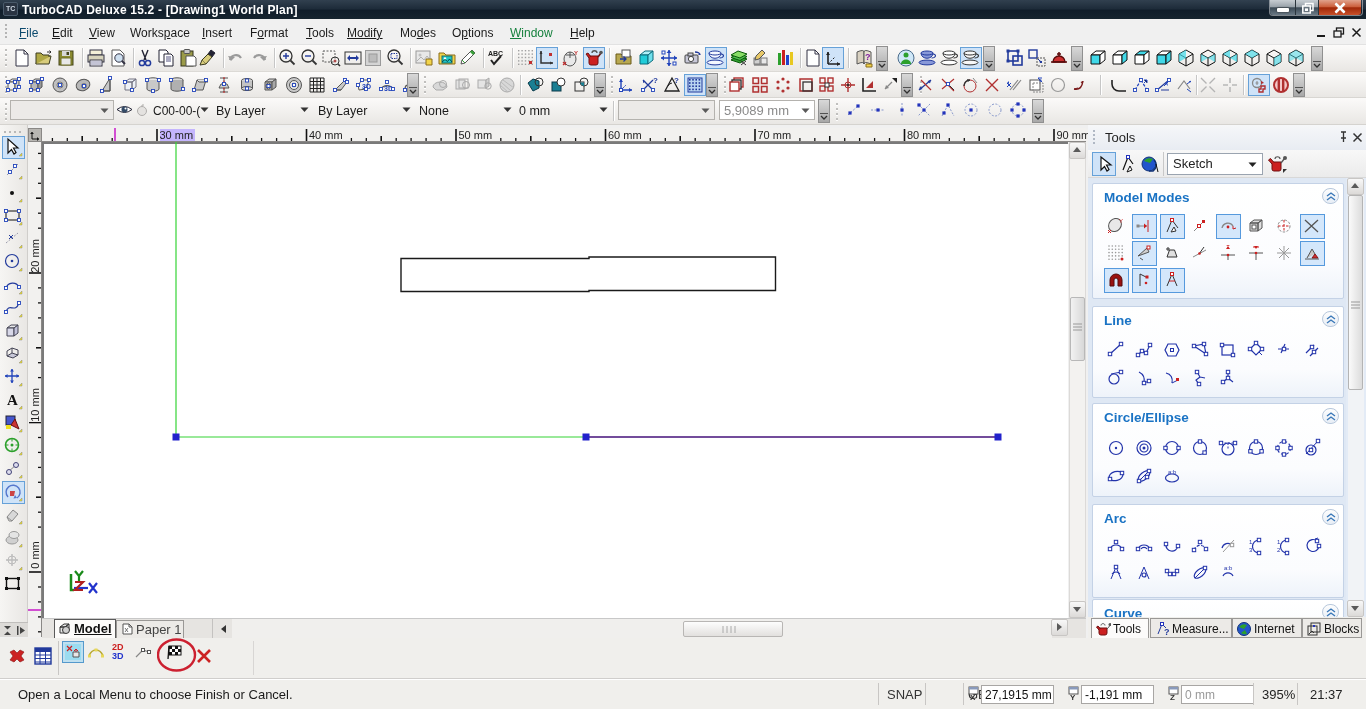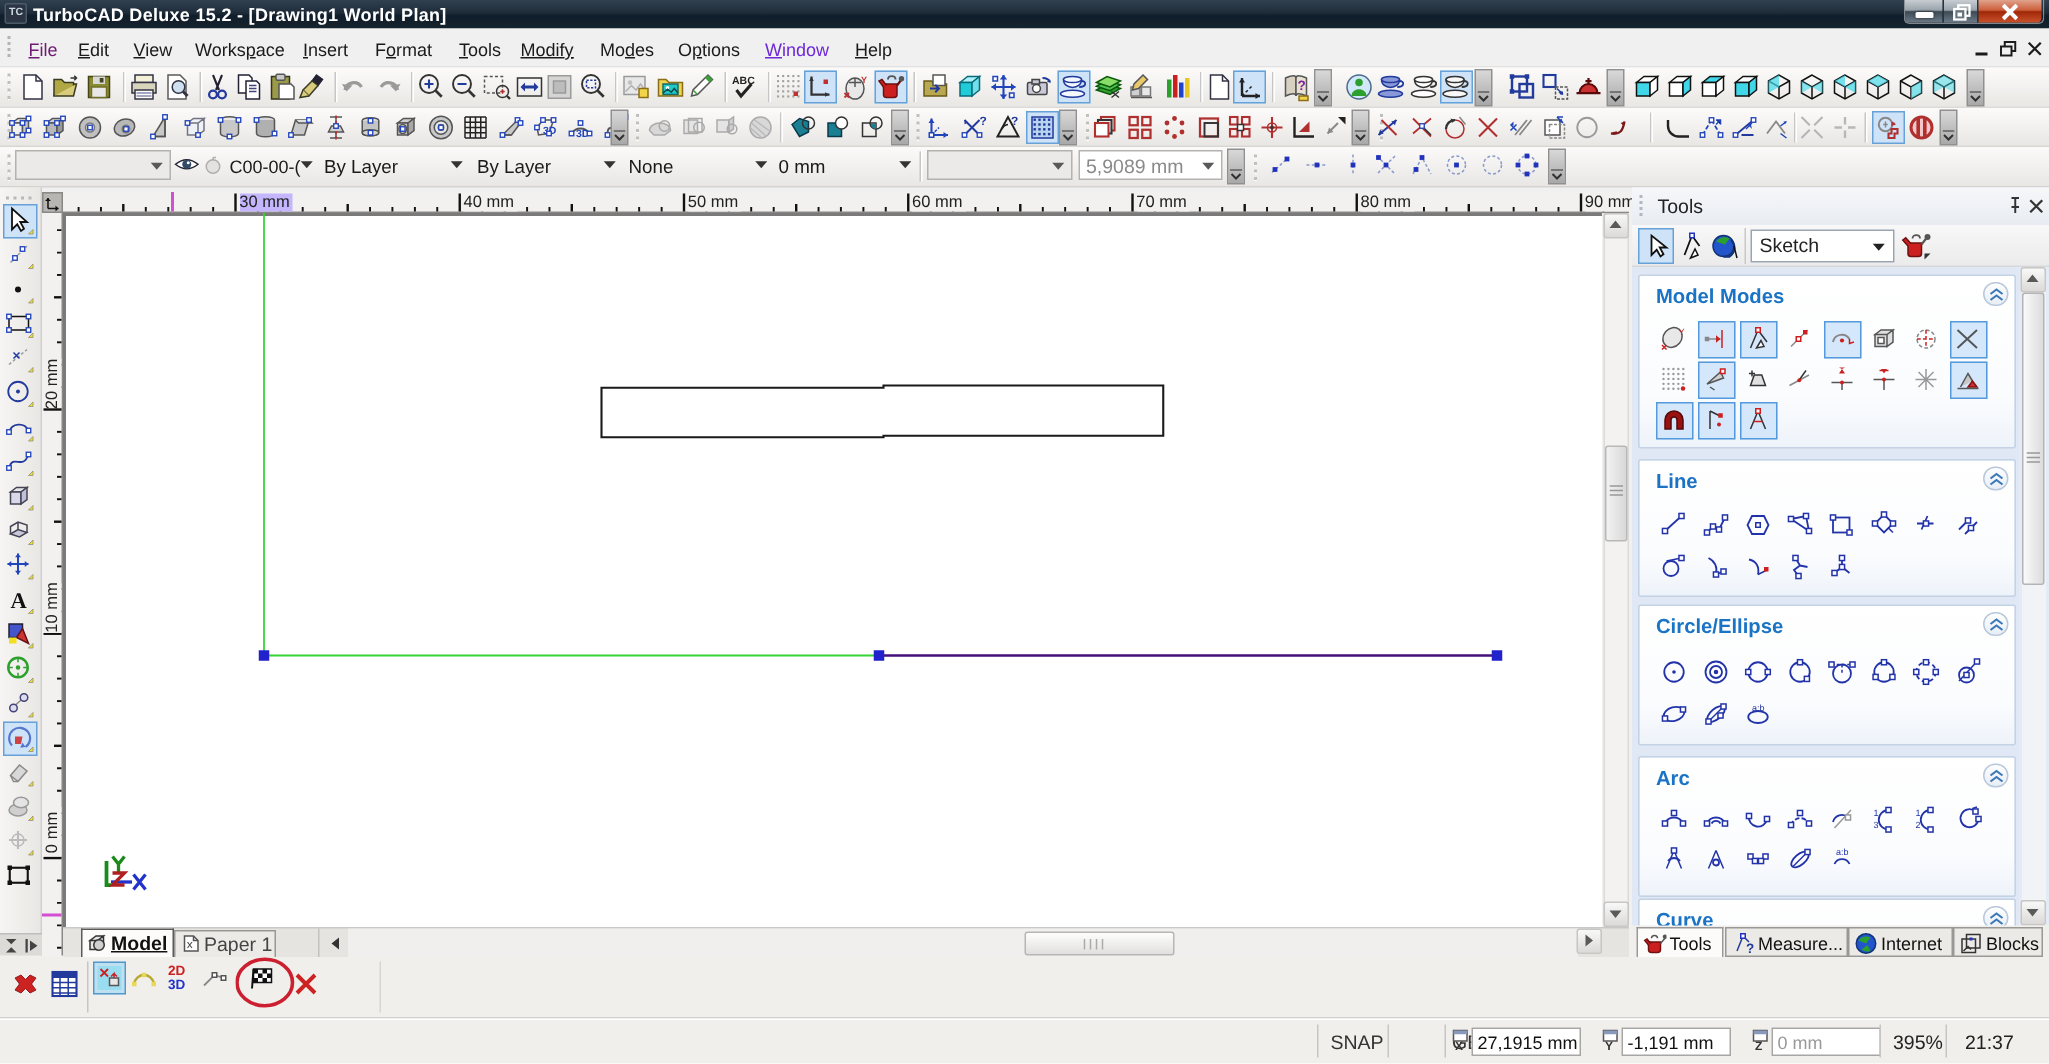--- a/index.html
+++ b/index.html
@@ -20,31 +20,31 @@
 <div style="position:absolute;left:1319px;top:0px;width:42px;height:15px;background:linear-gradient(180deg,#e0a28c 0%,#cc5f3c 45%,#a02808 52%,#c8502a 100%);border-radius:0 0 3px 0;"></div>
 <svg style="position:absolute;left:1333px;top:2px;" width="14" height="12" viewBox="0 0 14 12">
       <path d="M2.5 1.5 L11.5 10.5 M11.5 1.5 L2.5 10.5" stroke="#ffffff" stroke-width="2.6"></path>
       <path d="M2.5 1.5 L11.5 10.5 M11.5 1.5 L2.5 10.5" stroke="#f8fdff" stroke-width="1.2"></path>
     </svg>
 <div style="position:absolute;left:0px;top:19px;width:1366px;height:26px;background:#f0f0f0;border-bottom:1px solid #e2e2e2;"></div>
 <div style="position:absolute;left:5px;top:24px;width:2px;height:2px;background:#b4b4b4;"></div>
 <div style="position:absolute;left:5px;top:28px;width:2px;height:2px;background:#b4b4b4;"></div>
 <div style="position:absolute;left:5px;top:32px;width:2px;height:2px;background:#b4b4b4;"></div>
 <div style="position:absolute;left:5px;top:36px;width:2px;height:2px;background:#b4b4b4;"></div>
-<div style="position:absolute;left:19px;top:26px;font:12px 'Liberation Sans',sans-serif;color:#701a75;white-space:nowrap;"><span style="text-decoration:underline;">F</span>ile</div>
+<div style="position:absolute;left:19px;top:26px;font:12px 'Liberation Sans',sans-serif;color:#0c4a6e;white-space:nowrap;"><span style="text-decoration:underline;">F</span>ile</div>
 <div style="position:absolute;left:52px;top:26px;font:12px 'Liberation Sans',sans-serif;color:#1a1a1a;white-space:nowrap;"><span style="text-decoration:underline;">E</span>dit</div>
 <div style="position:absolute;left:89px;top:26px;font:12px 'Liberation Sans',sans-serif;color:#1a1a1a;white-space:nowrap;"><span style="text-decoration:underline;">V</span>iew</div>
 <div style="position:absolute;left:130px;top:26px;font:12px 'Liberation Sans',sans-serif;color:#1a1a1a;white-space:nowrap;">Works<span style="text-decoration:underline;">p</span>ace</div>
 <div style="position:absolute;left:202px;top:26px;font:12px 'Liberation Sans',sans-serif;color:#1a1a1a;white-space:nowrap;"><span style="text-decoration:underline;">I</span>nsert</div>
 <div style="position:absolute;left:250px;top:26px;font:12px 'Liberation Sans',sans-serif;color:#1a1a1a;white-space:nowrap;">F<span style="text-decoration:underline;">o</span>rmat</div>
 <div style="position:absolute;left:306px;top:26px;font:12px 'Liberation Sans',sans-serif;color:#1a1a1a;white-space:nowrap;"><span style="text-decoration:underline;">T</span>ools</div>
 <div style="position:absolute;left:347px;top:26px;font:12px 'Liberation Sans',sans-serif;color:#1a1a1a;white-space:nowrap;text-decoration:underline;">Modif<span style="text-decoration:underline;">y</span></div>
 <div style="position:absolute;left:400px;top:26px;font:12px 'Liberation Sans',sans-serif;color:#1a1a1a;white-space:nowrap;">Mo<span style="text-decoration:underline;">d</span>es</div>
 <div style="position:absolute;left:452px;top:26px;font:12px 'Liberation Sans',sans-serif;color:#1a1a1a;white-space:nowrap;">O<span style="text-decoration:underline;">p</span>tions</div>
-<div style="position:absolute;left:510px;top:26px;font:12px 'Liberation Sans',sans-serif;color:#6d28d9;white-space:nowrap;"><span style="text-decoration:underline;">W</span>indow</div>
+<div style="position:absolute;left:510px;top:26px;font:12px 'Liberation Sans',sans-serif;color:#15803d;white-space:nowrap;"><span style="text-decoration:underline;">W</span>indow</div>
 <div style="position:absolute;left:570px;top:26px;font:12px 'Liberation Sans',sans-serif;color:#1a1a1a;white-space:nowrap;"><span style="text-decoration:underline;">H</span>elp</div>
 <svg style="position:absolute;left:1316px;top:28px;" width="12" height="10" viewBox="0 0 12 10">
       <rect x="1" y="7" width="8" height="2" fill="#1a1a1a"></rect>
     </svg>
 <svg style="position:absolute;left:1333px;top:27px;" width="13" height="11" viewBox="0 0 13 11">
       <rect x="3.5" y="1" width="7" height="6" fill="none" stroke="#1a1a1a" stroke-width="1.3"></rect>
       <rect x="1" y="4" width="7" height="6" fill="#f0f0f0" stroke="#1a1a1a" stroke-width="1.3"></rect>
     </svg>
 <svg style="position:absolute;left:1351px;top:27px;" width="12" height="11" viewBox="0 0 12 11">
       <path d="M1.5 1.5 L9.5 9.5 M9.5 1.5 L1.5 9.5" stroke="#1a1a1a" stroke-width="1.5"></path>
@@ -1674,20 +1674,21 @@
       </g>
     </svg>
 <svg style="position:absolute;left:157px;top:638px;" width="40" height="34" viewBox="0 0 40 34">
       <ellipse cx="19.5" cy="17" rx="18.5" ry="15.5" fill="none" stroke="#cc2030" stroke-width="2.4"></ellipse>
     </svg>
 <svg style="position:absolute;left:196px;top:648px;" width="16" height="16" viewBox="0 0 16 16">
       <path d="M2 2 l12 12 M14 2 L2 14" stroke="#cc2222" stroke-width="2.6"></path>
     </svg>
 <div style="position:absolute;left:253px;top:641px;width:1px;height:34px;background:#d8d6d4;"></div>
 <div style="position:absolute;left:0px;top:679px;width:1366px;height:30px;background:#f0efec;border-top:1px solid #ffffff;"></div>
+<div style="position:absolute;left:18px;top:687px;font:normal 13px 'Liberation Sans',sans-serif;color:#1a1a1a;white-space:nowrap;">Open a Local Menu to choose Finish or Cancel.</div>
 <div style="position:absolute;left:878px;top:683px;width:1px;height:22px;background:#c8c6c4;"></div>
 <div style="position:absolute;left:887px;top:687px;font:normal 13px 'Liberation Sans',sans-serif;color:#333;white-space:nowrap;">SNAP</div>
 <div style="position:absolute;left:925px;top:683px;width:1px;height:22px;background:#c8c6c4;"></div>
 <div style="position:absolute;left:968px;top:687px;font:normal 13px 'Liberation Sans',sans-serif;color:#333;white-space:nowrap;">GEO</div>
 <div style="position:absolute;left:963px;top:683px;width:1px;height:22px;background:#c8c6c4;"></div>
 <svg style="position:absolute;left:968px;top:686px;" width="13" height="15" viewBox="0 0 13 15">
       <rect x="1" y="1" width="9" height="7" fill="#fff" stroke="#555"></rect>
       <rect x="1" y="1" width="9" height="2.5" fill="#8899bb"></rect>
       <text x="2" y="14" font-size="8" font-weight="bold" fill="#333">X</text>
     </svg>

